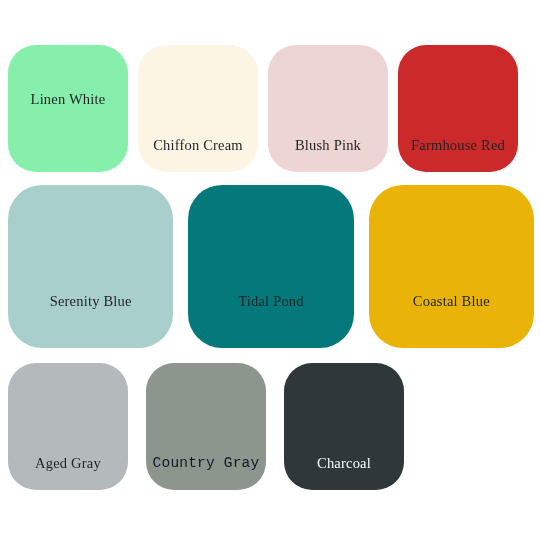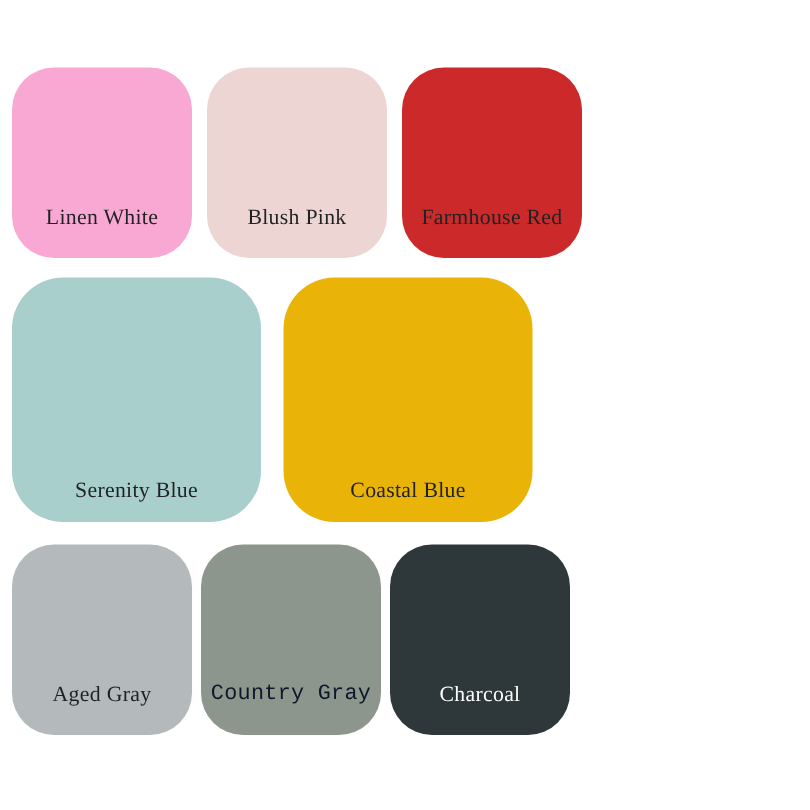--- a/index.html
+++ b/index.html
@@ -67,70 +67,76 @@
     margin-right: 15px;
     border-radius: 34px;
   }
   .row-2 .swatch:last-child {
     margin-right: 0;
   }
 
   .row-3 .swatch {
     width: 120px;
     height: 127px;
-    margin-right: 6px;
+    margin-right: 18px;
     border-radius: 28px;
   }
   .row-3 .swatch:last-child {
     margin-right: 0;
   }
 
   .swatch-label {
     display: block;
     width: 100%;
     text-align: center;
     font-size: 14.5px;
     line-height: 1.1;
     letter-spacing: 0.2px;
     padding-bottom: 18px;
     white-space: nowrap;
     user-select: none;
   }
 
   .row-2 .swatch-label {
-    padding-bottom: 12px;
+    padding-bottom: 38px;
   }
 
   .label-dark {
     color: #1f2224;
   }
   .label-light {
     color: #fdfdfd;
   }
 </style>
 </head>
 <body style="background: rgb(255, 255, 255);">
 
 <div class="palette-board">
 
   <div class="swatch-row row-1">
-    <div class="swatch" style="background-color: #f9a8d4;">
+    <div class="swatch" style="background-color: #86efac; align-items: center;">
       <span class="swatch-label label-dark" style="color: rgb(31, 34, 36);">Linen White</span>
+    </div>
+    <div class="swatch" style="background-color: rgb(253, 245, 228);">
+      <span class="swatch-label label-dark" style="color: rgb(31, 34, 36);">Chiffon Cream</span>
     </div>
     <div class="swatch" style="background-color: rgb(237, 213, 211); justify-content: center;">
       <span class="swatch-label label-dark" style="color: rgb(31, 34, 36);">Blush Pink</span>
     </div>
     <div class="swatch" style="background-color: rgb(204, 42, 42);">
       <span class="swatch-label label-dark" style="color: rgb(31, 34, 36);">Farmhouse Red</span>
     </div>
   </div>
 
   <div class="swatch-row row-2">
     <div class="swatch" style="background-color: rgb(168, 207, 204);">
       <span class="swatch-label label-dark" style="color: rgb(31, 34, 36);">Serenity Blue</span>
+    </div>
+    <div class="swatch" style="background-color: rgb(4, 121, 124);">
+      <span class="swatch-label label-dark" style="color: rgb(31, 34, 36);">Tidal Pond</span>
     </div>
     <div class="swatch" style="background-color: #eab308;">
       <span class="swatch-label label-dark" style="color: rgb(31, 34, 36);">Coastal Blue</span>
     </div>
   </div>
 
   <div class="swatch-row row-3">
     <div class="swatch" style="background-color: rgb(180, 186, 188);">
       <span class="swatch-label label-dark" style="color: rgb(31, 34, 36);">Aged Gray</span>
     </div>

